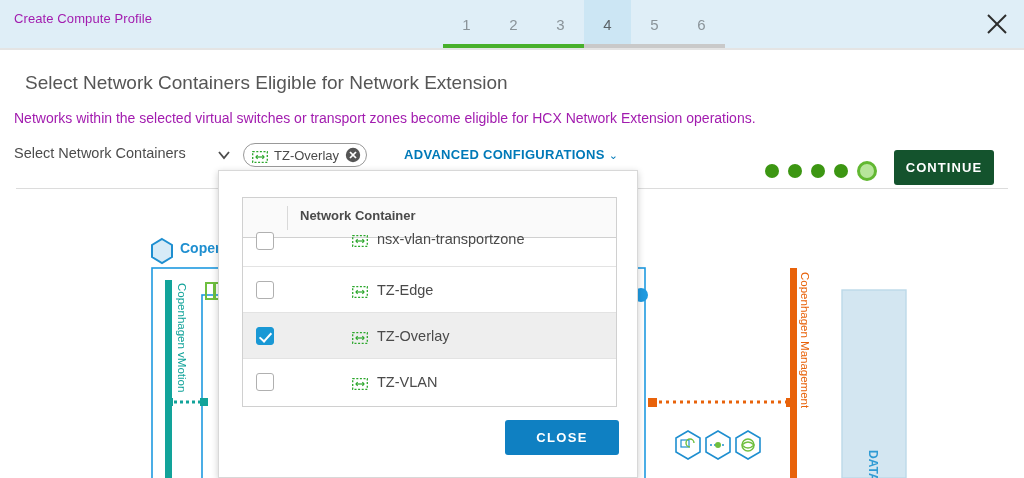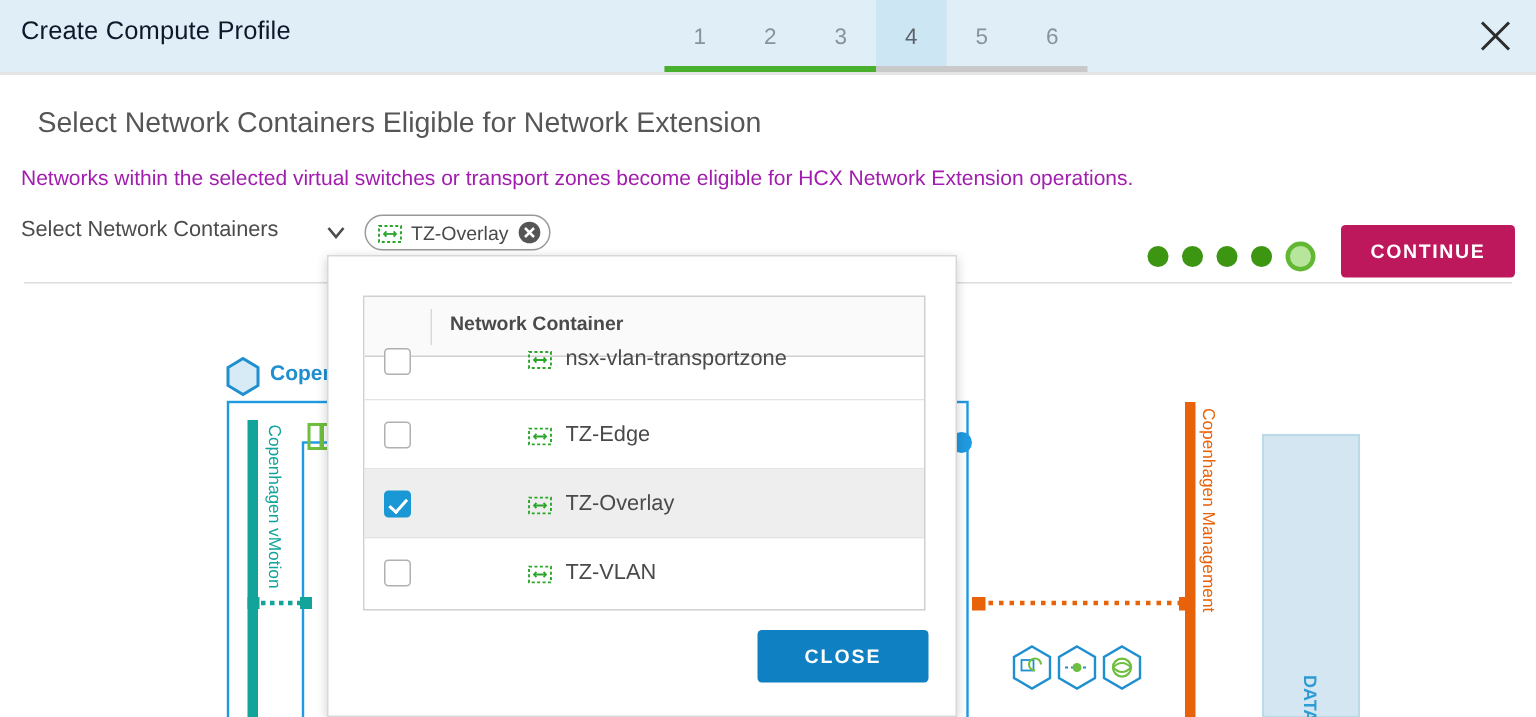--- a/index.html
+++ b/index.html
@@ -11,21 +11,21 @@
   }
   .app { position: relative; width: 1024px; height: 478px; background: #fff; }
 
   
   .header {
     position: absolute; left: 0; top: 0; width: 1024px; height: 48px;
     background: #dfeef7;
   }
   .header-title {
     position: absolute; left: 14px; top: 11px;
-    font-size: 17px; color: #0f172a; letter-spacing: .1px; text-align: right;
+    font-size: 13px; color: #a21caf; letter-spacing: .1px; text-align: right;
   }
   .steps { position: absolute; left: 443px; top: 0; height: 48px; display: flex; }
   .step {
     width: 47px; height: 48px; position: relative;
     display: flex; align-items: center; justify-content: center;
     font-size: 15px; color: #8a9399;
     background: transparent;
   }
   .step.active { background: #cce6f4; color: #5a6368; }
   .progress-track {
@@ -79,22 +79,22 @@
     font-size: 13px; font-weight: bold; letter-spacing: .3px;
     color: #0079b8; cursor: pointer; white-space: nowrap;
   }
   .adv-caret { display: inline-block; margin-left: 4px; font-size: 11px; font-weight: normal; }
 
   
   .dots { position: absolute; left: 765px; top: 161px; display: flex; align-items: center; gap: 9px; }
   .dot { width: 14px; height: 14px; border-radius: 50%; background: #3c9612; }
   .dot.current { background: #b7e59b; border: 3px solid #62b832; width: 20px; height: 20px; }
   .btn-continue {
-    position: absolute; left: 894px; top: 150px; width: 116px; height: 35px;
-    background: #be185d; color: #fff; border: none; border-radius: 3px;
+    position: absolute; left: 894px; top: 150px; width: 100px; height: 35px;
+    background: #14532d; color: #fff; border: none; border-radius: 3px;
     font-size: 13px; font-weight: bold; letter-spacing: 1.1px;
     font-family: "Liberation Sans", sans-serif; cursor: pointer;
   }
 
   
   .sep {
     position: absolute; left: 16px; top: 188px; width: 992px; height: 1px;
     background: #dcdcdc;
   }
 
@@ -264,20 +264,23 @@
     <span class="chip-label">TZ-Overlay</span>
     <span class="chip-x">
       <svg width="16" height="16" viewBox="0 0 16 16">
         <circle cx="8" cy="8" r="7.2" fill="#555"></circle>
         <line x1="5" y1="5" x2="11" y2="11" stroke="#fff" stroke-width="1.7"></line>
         <line x1="11" y1="5" x2="5" y2="11" stroke="#fff" stroke-width="1.7"></line>
       </svg>
     </span>
   </div>
 
+  <div class="adv-link">
+    <span>ADVANCED CONFIGURATIONS</span><span class="adv-caret">⌄</span>
+  </div>
 
   <div class="dots">
     <span class="dot"></span>
     <span class="dot"></span>
     <span class="dot"></span>
     <span class="dot"></span>
     <span class="dot current"></span>
   </div>
 
   <button class="btn-continue">CONTINUE</button>

